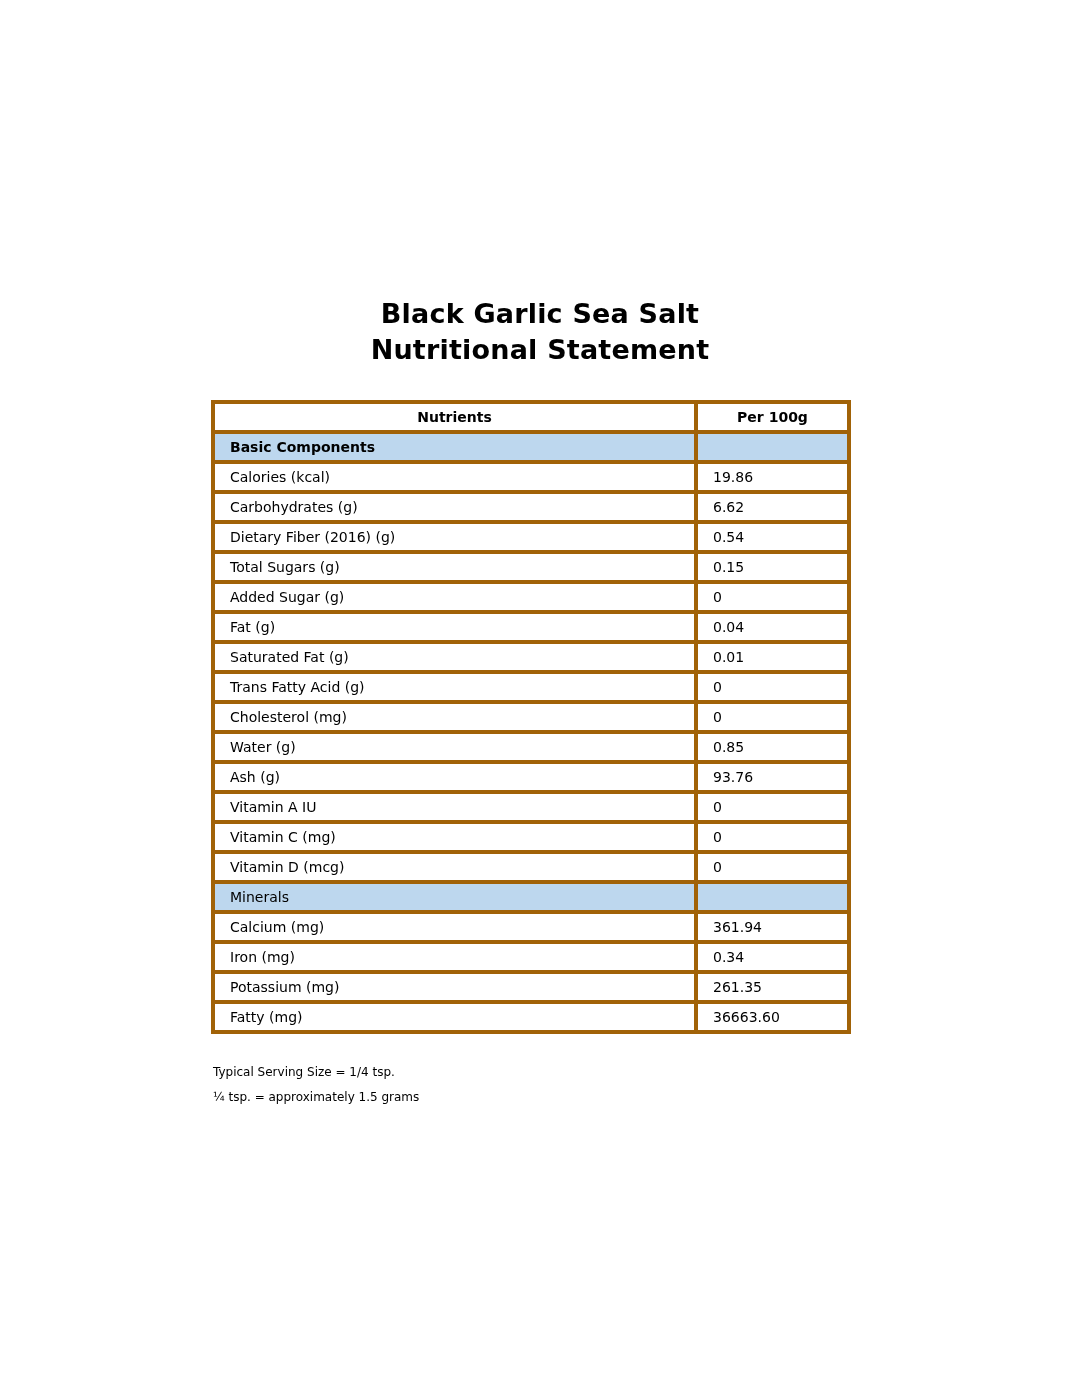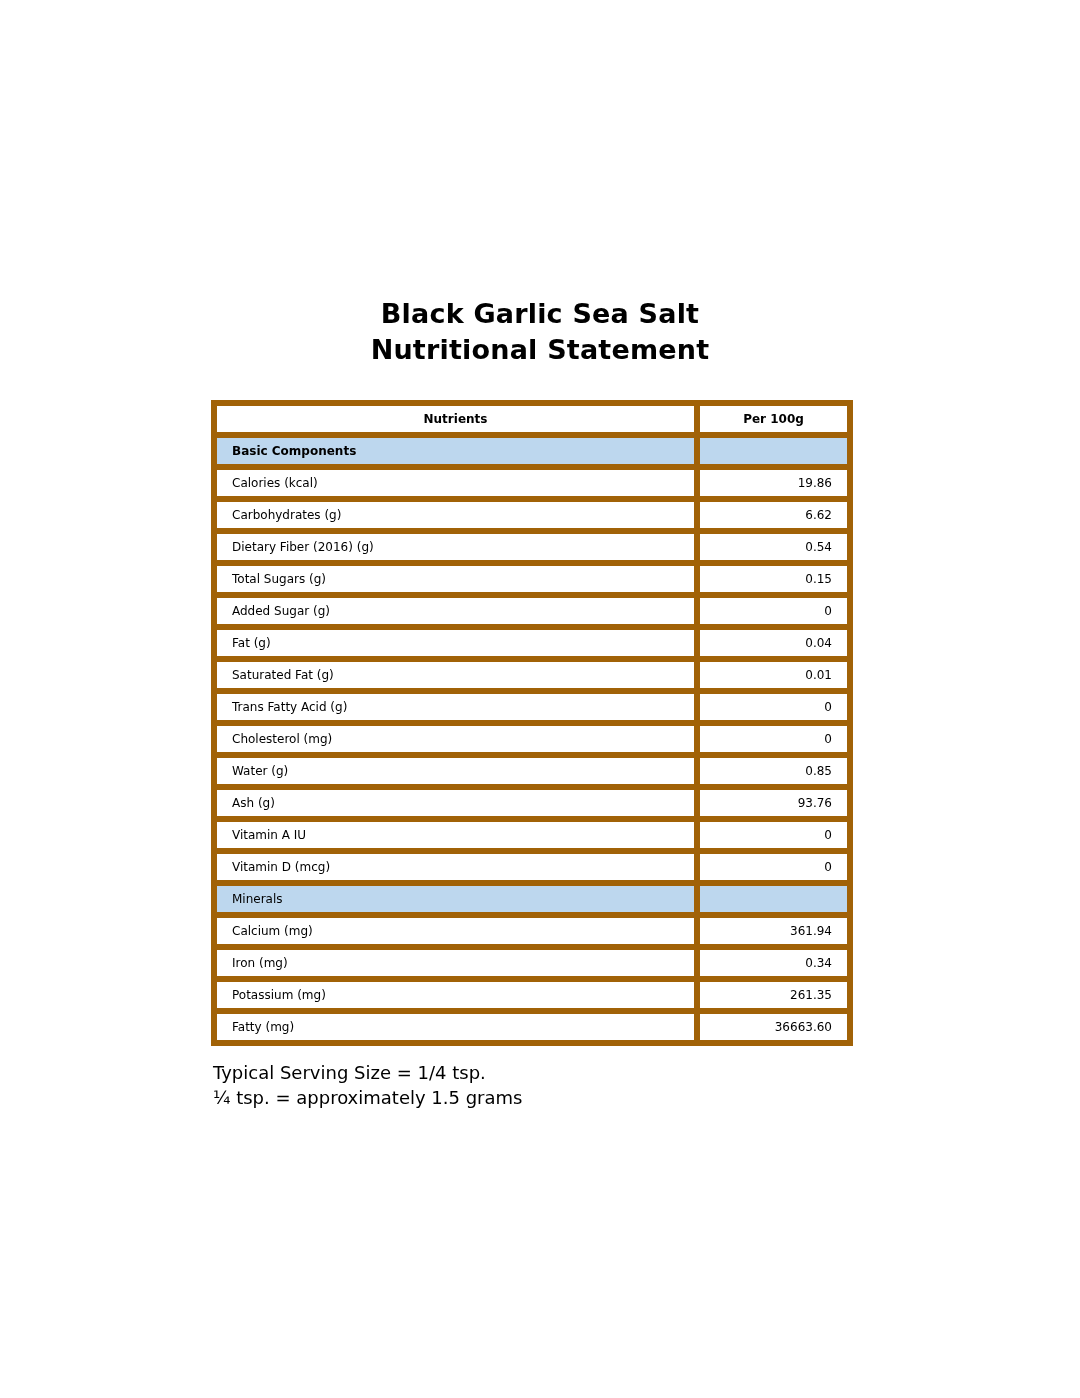--- a/index.html
+++ b/index.html
@@ -34,47 +34,47 @@
     top: 400px;
     width: 636px;
     border-collapse: collapse;
     table-layout: fixed;
     border: 2px solid #000000;
   }
   .nutrition-table col.col-name  { width: 483px; }
   .nutrition-table col.col-value { width: 153px; }
   .nutrition-table th,
   .nutrition-table td {
-    border: 6px solid #a16207;
-    font-size: 12px;
+    border: 4px solid #a16207;
+    font-size: 14px;
     height: 26px;
     line-height: 26px;
     padding: 0 15px;
     white-space: nowrap;
     overflow: hidden;
     vertical-align: middle;
   }
   .nutrition-table thead th {
     font-weight: bold;
     text-align: center;
     height: 29px;
     border-bottom: 2px solid #000000;
   }
   .section-row td {
     background: var(--section-bg, #BDD7EE);
     border-bottom-width: 2px;
   }
   .section-row.bold td { font-weight: bold; margin-top: 12px; }
   .cell-name  { text-align: left; }
-  .cell-value { text-align: right; }
+  .cell-value { }
   .doc-footer {
     position: absolute;
     left: 213px;
     top: 1060px;
-    font-size: 18px;
+    font-size: 12px;
     line-height: 25px;
   }
 </style>
 </head>
 <body>
 
 <div class="page">
 
   <div class="doc-title">
     <div>Black Garlic Sea Salt</div>
@@ -139,20 +139,24 @@
         </tr>
         <tr>
           <td class="cell-name">Ash (g)</td>
           <td class="cell-value">93.76</td>
         </tr>
         <tr>
           <td class="cell-name">Vitamin A IU</td>
           <td class="cell-value">0</td>
         </tr>
         <tr>
+          <td class="cell-name">Vitamin C (mg)</td>
+          <td class="cell-value">0</td>
+        </tr>
+        <tr>
           <td class="cell-name">Vitamin D (mcg)</td>
           <td class="cell-value">0</td>
         </tr>
         <tr class="section-row">
           <td class="cell-name">Minerals</td>
           <td class="cell-value"></td>
         </tr>
         <tr>
           <td class="cell-name">Calcium (mg)</td>
           <td class="cell-value">361.94</td>

